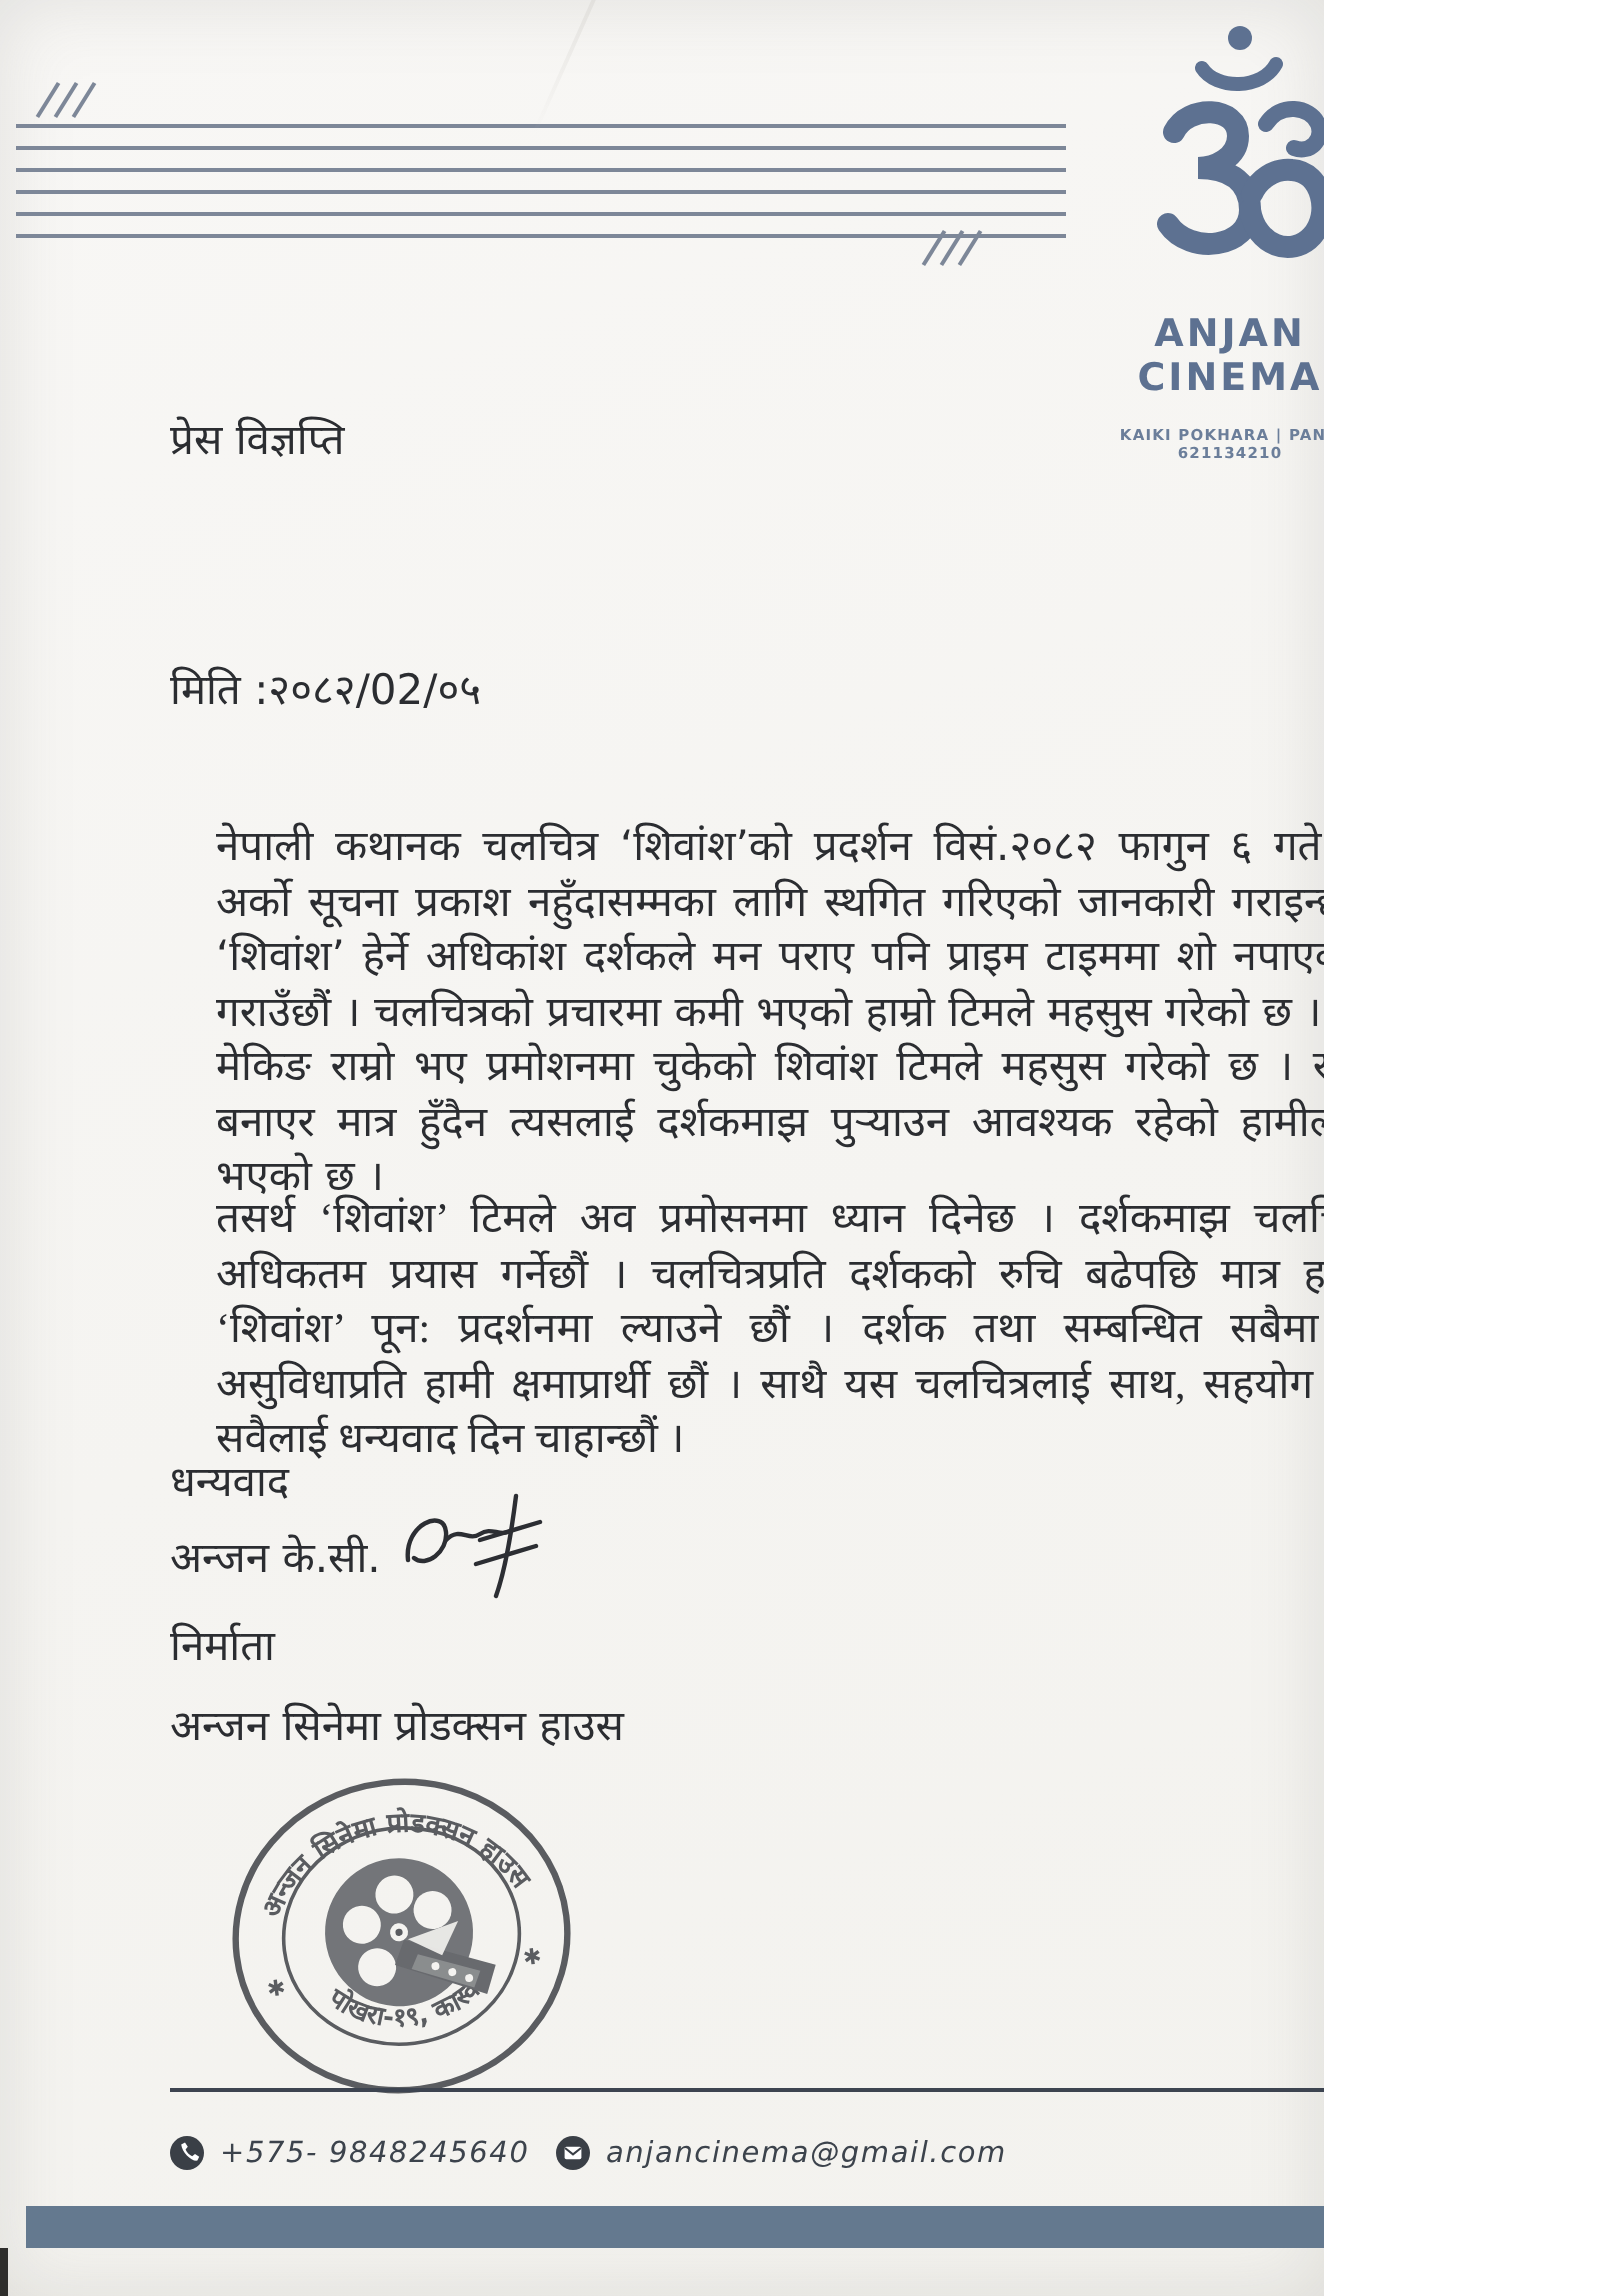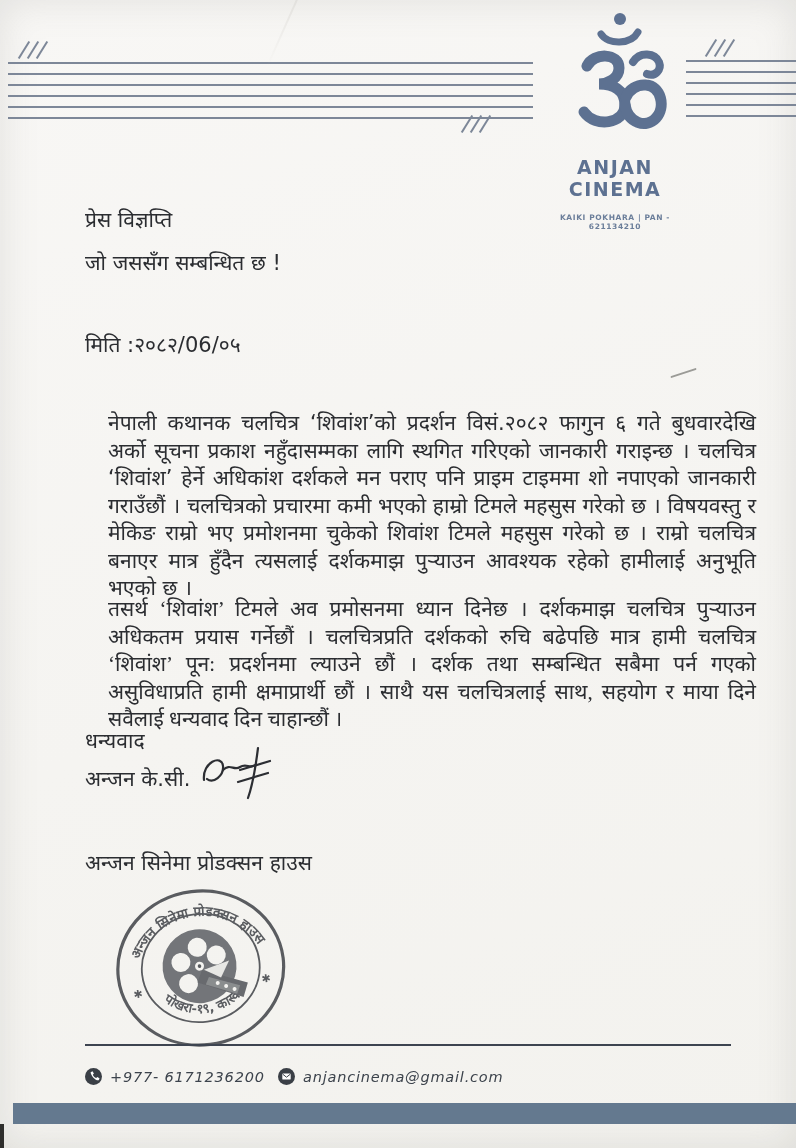--- a/index.html
+++ b/index.html
@@ -1,18 +1,18 @@
 <!DOCTYPE html>
 <html><head>
 <meta charset="utf-8">
 <style>
   html,body{margin:0;padding:0;}
   .page{
     position:relative;
-    width:796px;height:1148px;
+    width:662px;height:1148px;
     background:linear-gradient(160deg,#f8f7f5 0%,#f5f4f1 55%,#f3f2ee 100%);
     box-shadow:inset 0 0 38px rgba(120,120,115,.18);
     overflow:hidden;
     font-family:"DejaVu Sans",sans-serif;
     color:#2b2d31;
   }
   
   .rules{
     position:absolute;
     background:repeating-linear-gradient(to bottom,#7d8798 0px,#7d8798 2px,transparent 2px,transparent 11px);
@@ -92,26 +92,26 @@
           <path d="M24,56 C31,42 56,43 56,58 C56,69 44,74 36,74 C49,74 62,79 62,95 C62,114 32,118 21,102" stroke-width="11"></path>
           <path d="M62,95 C65,113 83,119 93,108 C103,97 98,76 83,75 C74,74 66,80 63,87" stroke-width="11"></path>
         </g>
       </svg>
     </div>
     <div class="brand">ANJAN CINEMA</div>
     <div class="tagline">KAIKI POKHARA | PAN - 621134210</div>
   </div>
 
   <div class="txt doc-type">प्रेस विज्ञप्ति</div>
-  <div class="txt salutation">जो जससँग सम्बन्धित छ !</div>
-  <div class="txt date-line">मिति :२०८२/06/०५</div>
+  <div class="txt date-line">मिति :२०८२/02/०५</div>
   <div class="txt para para1">नेपाली कथानक चलचित्र ‘शिवांश’को प्रदर्शन विसं.२०८२ फागुन ६ गते बुधवारदेखि अर्को सूचना प्रकाश नहुँदासम्मका लागि स्थगित गरिएको जानकारी गराइन्छ । चलचित्र ‘शिवांश’ हेर्ने अधिकांश दर्शकले मन पराए पनि प्राइम टाइममा शो नपाएको जानकारी गराउँछौं । चलचित्रको प्रचारमा कमी भएको हाम्रो टिमले महसुस गरेको छ । विषयवस्तु र मेकिङ राम्रो भए प्रमोशनमा चुकेको शिवांश टिमले महसुस गरेको छ । राम्रो चलचित्र बनाएर मात्र हुँदैन त्यसलाई दर्शकमाझ पुऱ्याउन आवश्यक रहेको हामीलाई अनुभूति भएको छ ।</div>
   <div class="txt para para2">तसर्थ ‘शिवांश’ टिमले अव प्रमोसनमा ध्यान दिनेछ । दर्शकमाझ चलचित्र पुऱ्याउन अधिकतम प्रयास गर्नेछौं । चलचित्रप्रति दर्शकको रुचि बढेपछि मात्र हामी चलचित्र ‘शिवांश’ पून: प्रदर्शनमा ल्याउने छौं । दर्शक तथा सम्बन्धित सबैमा पर्न गएको असुविधाप्रति हामी क्षमाप्रार्थी छौं । साथै यस चलचित्रलाई साथ, सहयोग र माया दिने सवैलाई धन्यवाद दिन चाहान्छौं ।</div>
   <div class="txt signatory">अन्जन के.सी.</div>
   <div class="txt thanks">धन्यवाद</div>
+  <div class="txt role">निर्माता</div>
   <div class="txt company">अन्जन सिनेमा प्रोडक्सन हाउस</div>
 
   <div class="sig">
     <svg width="80" height="62" viewBox="0 0 80 62">
       <g stroke="#2c2e33" stroke-width="2.2" fill="none" stroke-linecap="round">
         <path d="M8,38 C6,20 26,12 27,24 C28,34 17,42 11,37"></path>
         <path d="M27,28 C34,21 38,29 44,25 C50,21 54,27 60,23"></path>
         <path d="M62,6 C60,22 57,42 52,56"></path>
         <path d="M44,28 L74,19"></path>
         <path d="M42,40 L72,31"></path>
@@ -159,21 +159,21 @@
   <div class="crease"></div>
   <div class="corner-mark"></div>
 
   <div class="footer-line"></div>
   <div class="footer">
     <div class="contact phone">
       <svg class="cicon" viewBox="0 0 17 17">
         <circle cx="8.5" cy="8.5" r="8.5" fill="#3a3f46"></circle>
         <path d="M5.6,4.2 l1.9,-0.9 1.4,2.1 -1.1,1.4 c0.5,1.4 1.9,2.8 3.3,3.3 l1.4,-1.1 2.1,1.4 -0.9,1.9 c-2.9,0.6 -7.7,-4.2 -8.1,-8.1" fill="#ffffff"></path>
       </svg>
-      <span>+977- 6171236200</span>
+      <span>+575- 9848245640</span>
     </div>
     <div class="contact email">
       <svg class="cicon" viewBox="0 0 17 17">
         <circle cx="8.5" cy="8.5" r="8.5" fill="#3a3f46"></circle>
         <rect x="4.3" y="5.4" width="8.4" height="6.2" rx="0.9" fill="#ffffff"></rect>
         <path d="M4.5,6 L8.5,9.2 L12.5,6" stroke="#3a3f46" stroke-width="1" fill="none"></path>
       </svg>
       <span>anjancinema@gmail.com</span>
     </div>
   </div>

